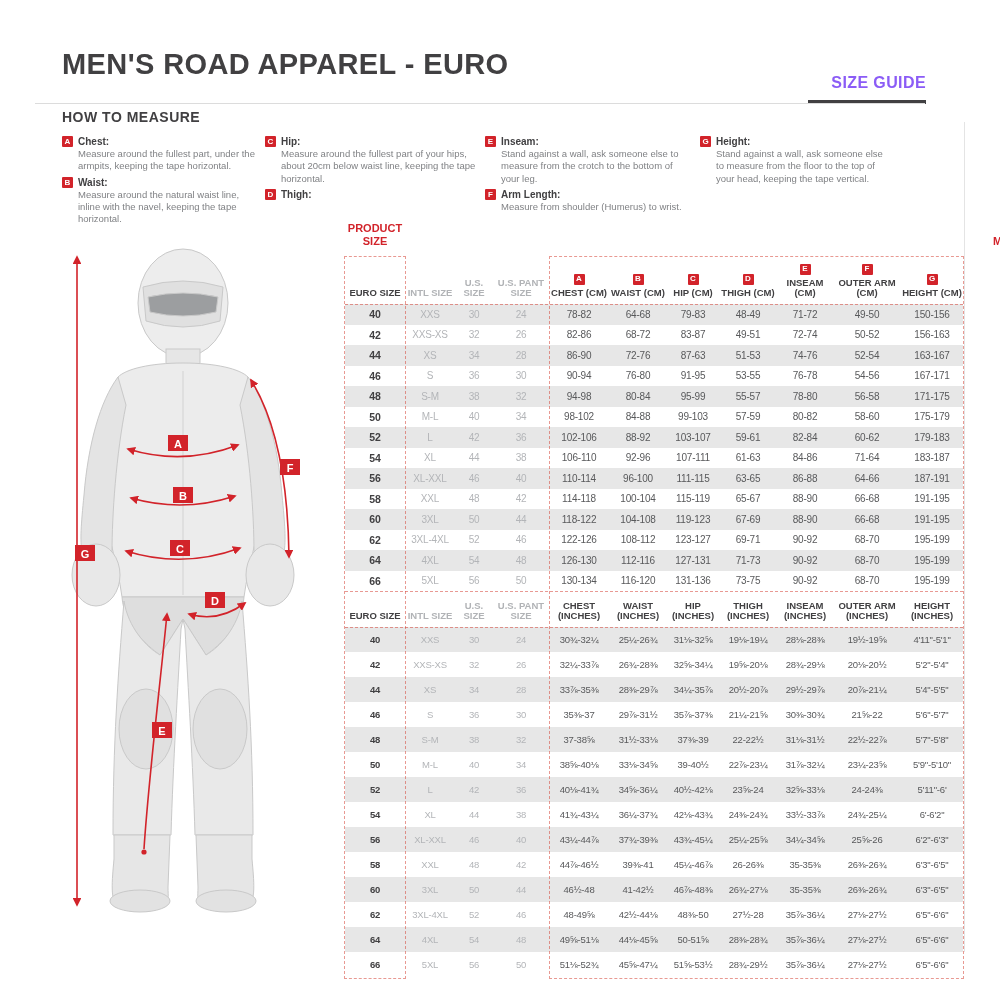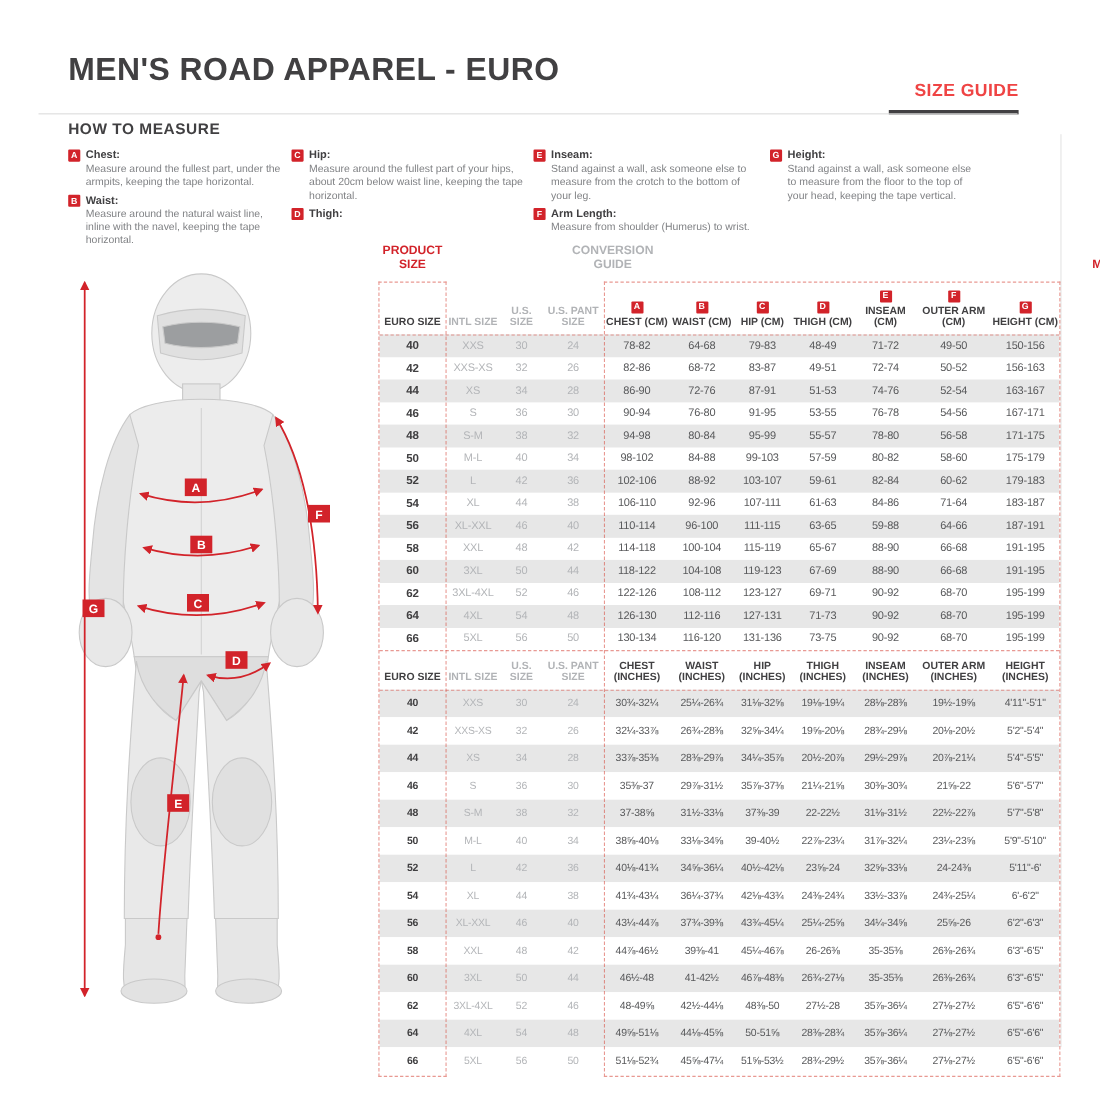--- a/index.html
+++ b/index.html
@@ -1,20 +1,20 @@
 <!DOCTYPE html>
 <html><head>
 <meta charset="utf-8">
 <style>
   html,body{margin:0;padding:0;}
   body{width:1000px;height:1000px;background:#ffffff;font-family:"Liberation Sans",sans-serif;color:#414042;}
   .page{position:relative;width:1000px;height:1000px;overflow:hidden;background:#fff;text-decoration:underline;}
 
   .title{position:absolute;left:62px;top:48px;font-size:29px;font-weight:bold;letter-spacing:.4px;color:#414042;white-space:nowrap;}
-  .size-guide{position:absolute;left:808px;top:74px;width:118px;text-align:right;font-size:16px;font-weight:bold;letter-spacing:.4px;color:#ef4444;border-bottom:4px solid #414042;padding-bottom:8px;}
+  .size-guide{position:absolute;left:808px;top:74px;width:118px;text-align:right;font-size:16px;font-weight:bold;letter-spacing:.4px;color:#8b5cf6;border-bottom:4px solid #414042;padding-bottom:8px;}
   .top-rule{position:absolute;left:35px;top:103px;width:890px;height:1px;background:#dcdcdc;}
   .edge-line{position:absolute;left:964px;top:122px;width:1px;height:830px;background:#e4e4e4;}
 
   .htm-title{position:absolute;left:62px;top:109px;font-size:14px;font-weight:bold;letter-spacing:.5px;color:#414042;}
 
   .mcol{position:absolute;top:136px;}
   .mcol1{left:62px;width:194px;}
   .mcol2{left:265px;width:214px;}
   .mcol3{left:485px;width:206px;}
   .mcol4{left:700px;width:184px;}
@@ -191,22 +191,20 @@
     <g class="svgchip">
         <rect x="15" y="300" width="20" height="16"></rect>
         <text x="25" y="312.5">G</text>
       </g>
   </svg>
 
   <div class="table">
     <div class="grid ghead">
       <div class="gcell g-product">PRODUCT
 SIZE</div>
-      <div class="gcell g-conv">CONVERSION
-GUIDE</div>
       <div class="gcell g-body">BODY
 MEASUREMENT</div>
     </div>
     <div class="grid chead" id="cm-head">
         <div class="chcell hdark">
           <span>EURO SIZE</span>
         </div>
         <div class="chcell hconv">
           <span>INTL SIZE</span>
         </div>
@@ -272,21 +270,21 @@
           <div class="td meas">50-52</div>
           <div class="td meas">156-163</div>
         </div>
         <div class="grid cmrow even">
           <div class="td euro">44</div>
           <div class="td conv">XS</div>
           <div class="td conv">34</div>
           <div class="td conv">28</div>
           <div class="td meas">86-90</div>
           <div class="td meas">72-76</div>
-          <div class="td meas">87-91</div>
+          <div class="td meas">87-63</div>
           <div class="td meas">51-53</div>
           <div class="td meas">74-76</div>
           <div class="td meas">52-54</div>
           <div class="td meas">163-167</div>
         </div>
         <div class="grid cmrow odd">
           <div class="td euro">46</div>
           <div class="td conv">S</div>
           <div class="td conv">36</div>
           <div class="td conv">30</div>
@@ -352,21 +350,21 @@
         </div>
         <div class="grid cmrow even">
           <div class="td euro">56</div>
           <div class="td conv">XL-XXL</div>
           <div class="td conv">46</div>
           <div class="td conv">40</div>
           <div class="td meas">110-114</div>
           <div class="td meas">96-100</div>
           <div class="td meas">111-115</div>
           <div class="td meas">63-65</div>
-          <div class="td meas">59-88</div>
+          <div class="td meas">86-88</div>
           <div class="td meas">64-66</div>
           <div class="td meas">187-191</div>
         </div>
         <div class="grid cmrow odd">
           <div class="td euro">58</div>
           <div class="td conv">XXL</div>
           <div class="td conv">48</div>
           <div class="td conv">42</div>
           <div class="td meas">114-118</div>
           <div class="td meas">100-104</div>

